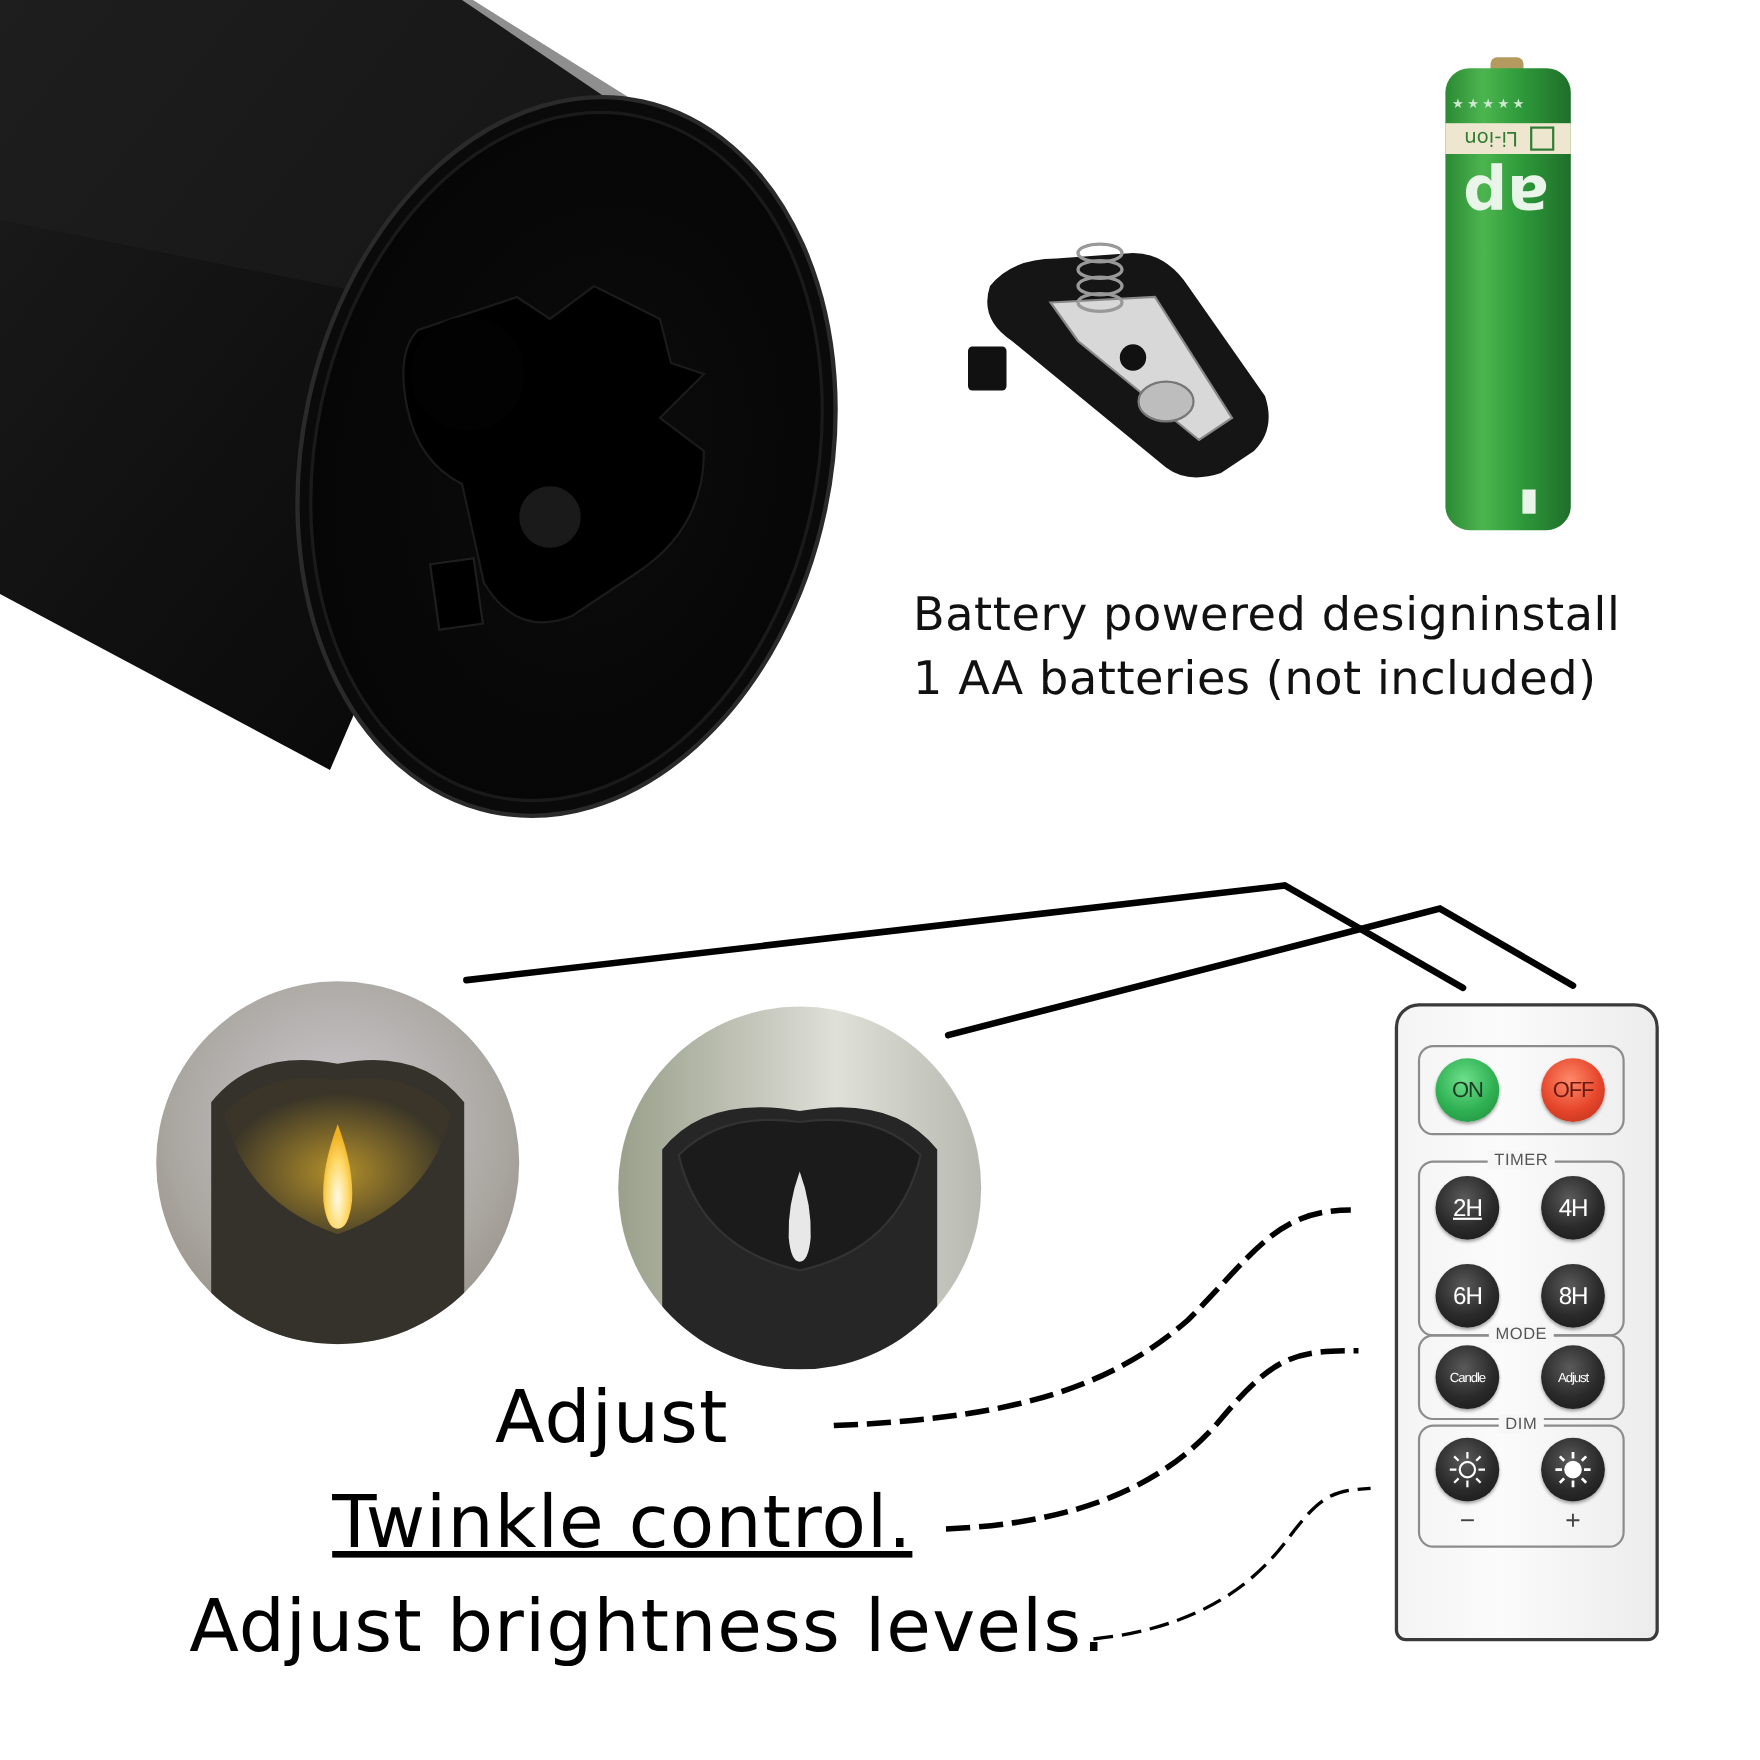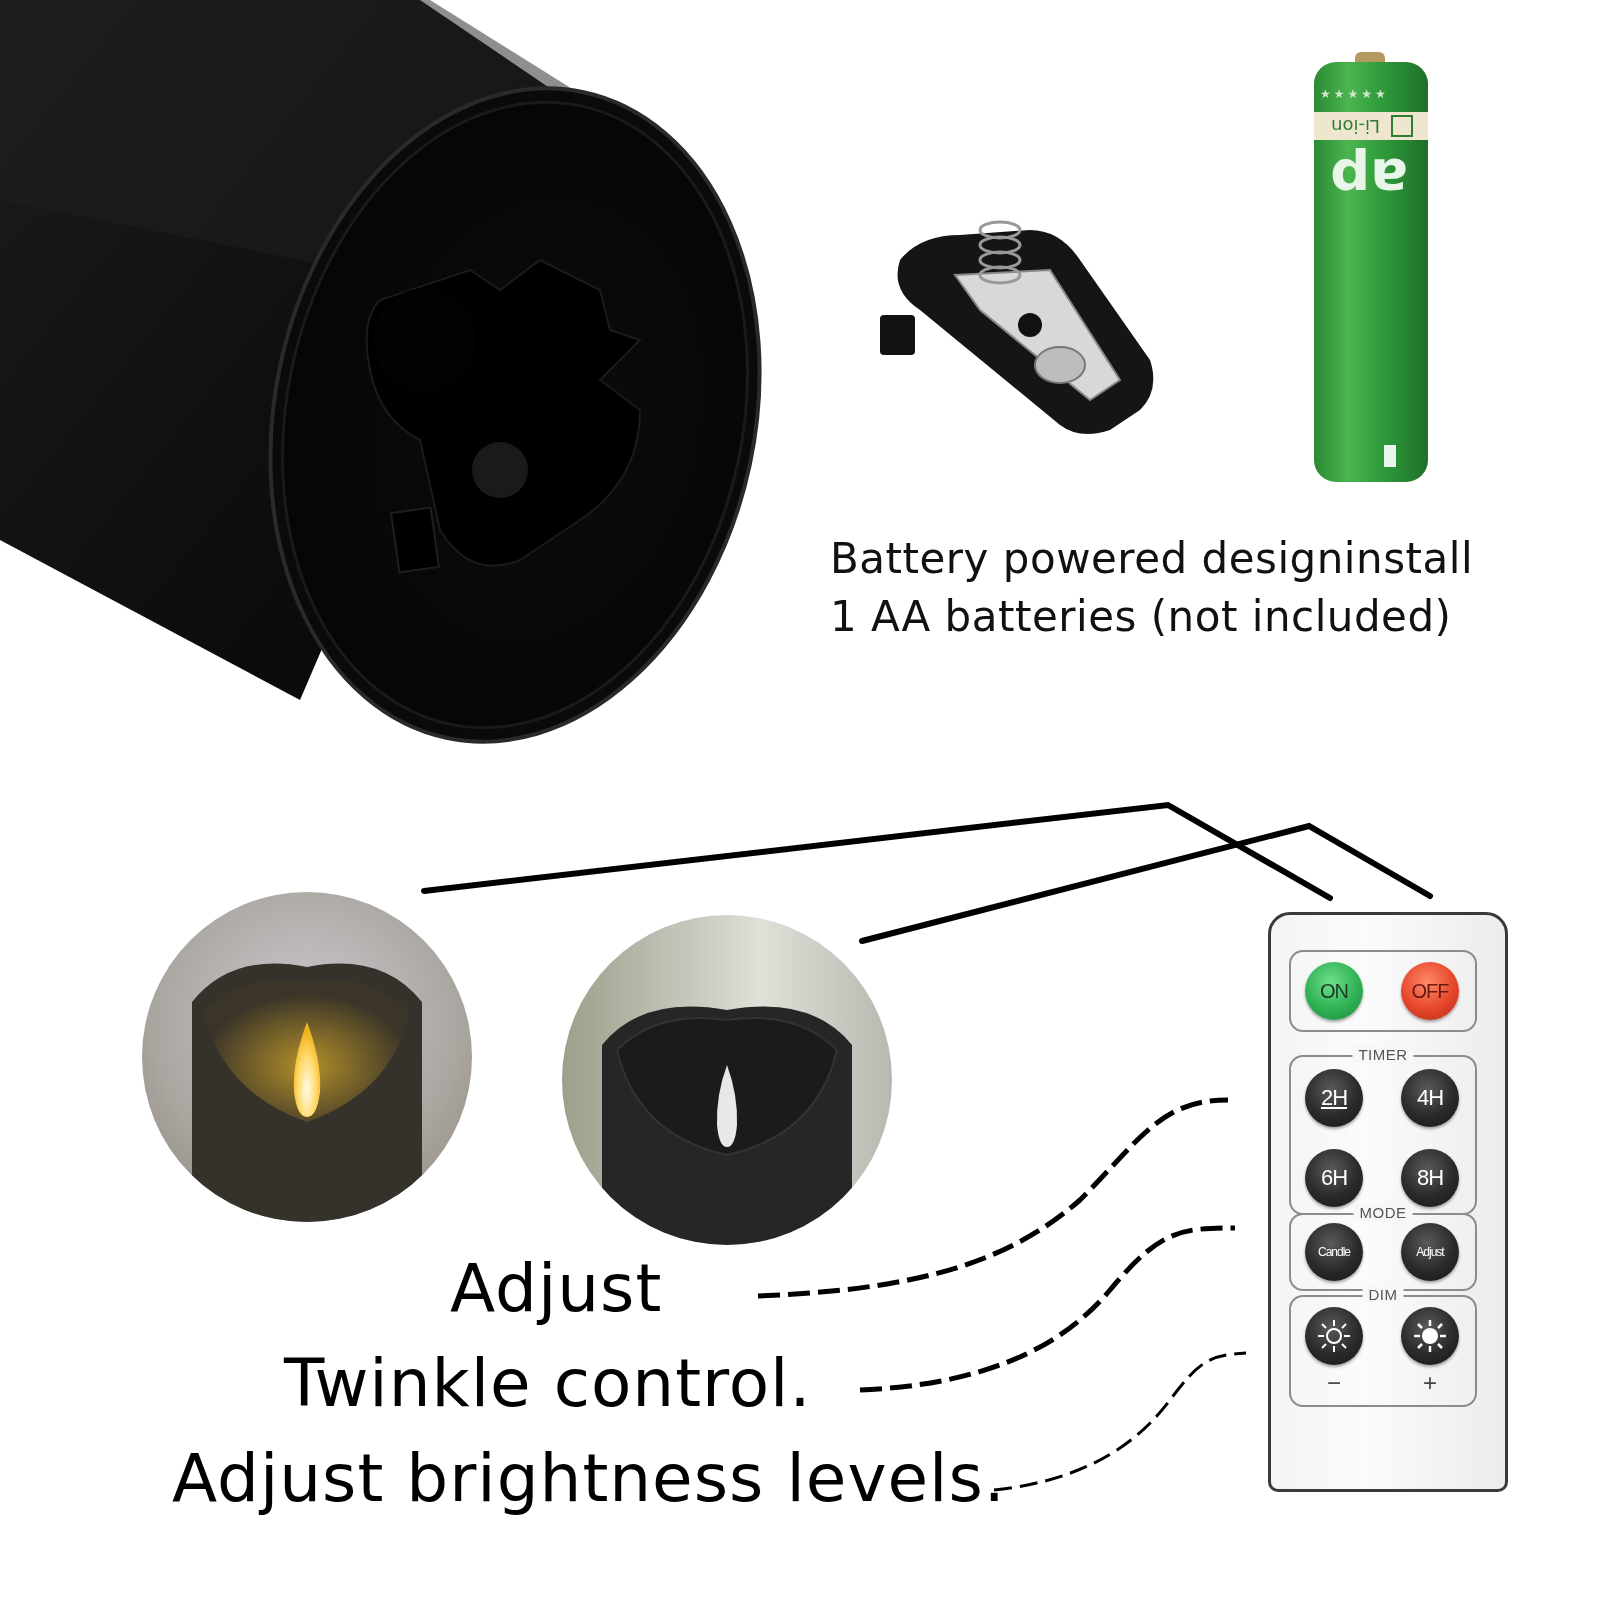--- a/index.html
+++ b/index.html
@@ -33,21 +33,21 @@
     #candle-lit { left: 142px; top: 892px;
       background: radial-gradient(circle at 50% 40%, #cfcbd2 0%, #a9a59f 60%, #8a8376 100%); }
     #candle-unlit { left: 562px; top: 915px; width: 330px; height: 330px;
       background: linear-gradient(90deg, #9aa08a 0%, #c7c9be 40%, #dfe1d9 60%, #b7b9b0 100%); }
 
     .feature-label {
       font-family: "DejaVu Sans", sans-serif; font-size: 66px; color: #000;
       white-space: nowrap; letter-spacing: 1px;
     }
     #label-timing { left: 450px; top: 1250px; }
-    #label-twinkle { left: 284px; top: 1345px; }
+    #label-twinkle { left: 302px; top: 1345px; text-decoration: underline; }
     #label-brightness { left: 172px; top: 1440px; text-align: center; }
 
     
     #remote {
       left: 1268px; top: 912px; width: 240px; height: 580px;
       background: linear-gradient(90deg, #f4f4f4 0%, #fbfbfb 40%, #ececec 100%);
       border: 3px solid #3a3a3a; border-radius: 22px 22px 10px 10px;
     }
     .remote-group {
       position: absolute; left: 18px; width: 188px;

